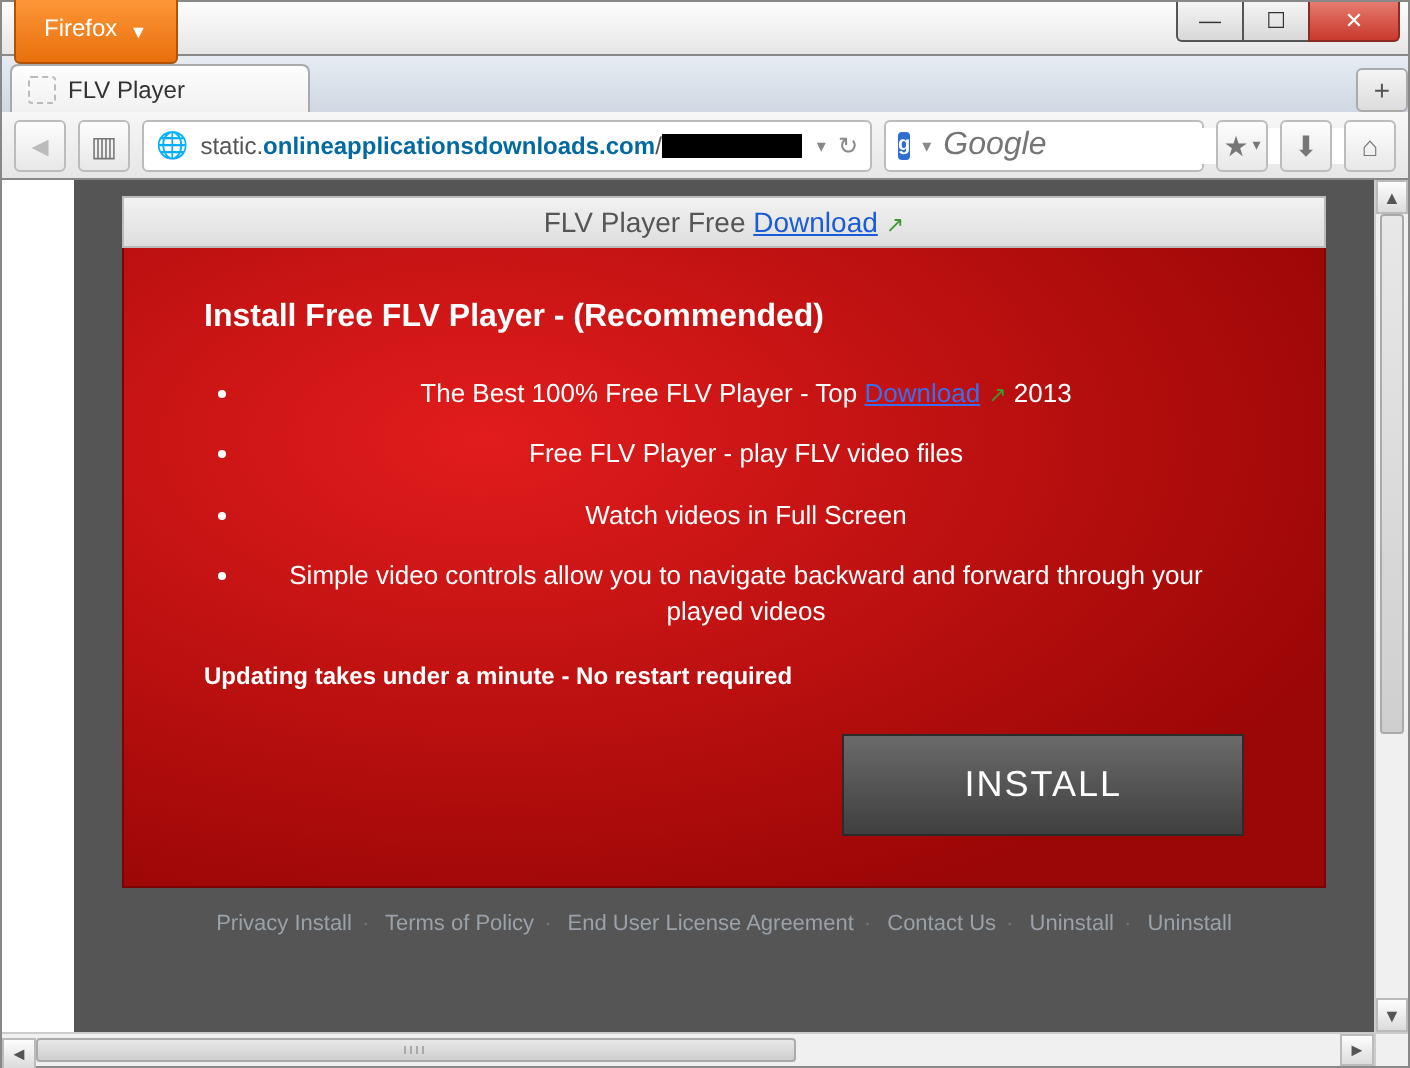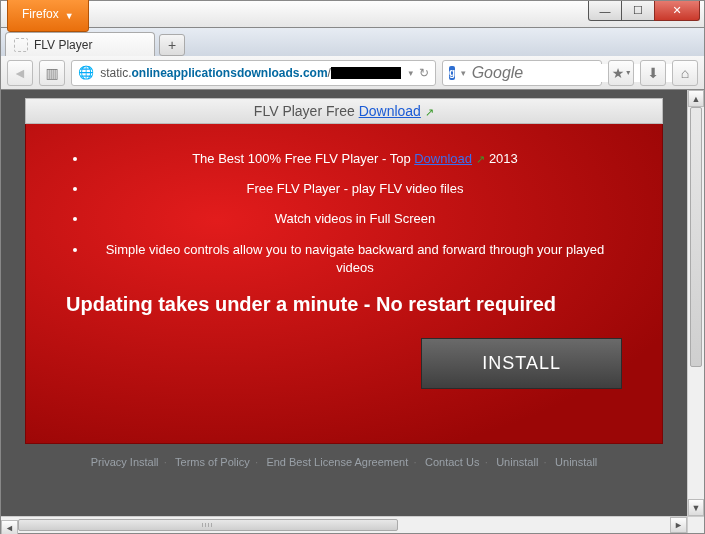--- a/index.html
+++ b/index.html
@@ -8,21 +8,21 @@
 
 .titlebar { height: 28px; background: linear-gradient(#fdfdfd, #e6e6e6); border: 1px solid #888; display: flex; align-items: center; position: relative; }
 .ff-btn { margin: 2px 6px; padding: 10px 14px; background: linear-gradient(#ff9a3c, #e96f0c); color: #fff; border: 1px solid #b05308; border-radius: 3px; font-size: 12px; display: flex; align-items: flex-end; gap: 6px; cursor: pointer; }
 .ff-btn .drop { font-size: 9px; }
 .win-controls { position: absolute; right: 4px; top: 0; display: flex; }
 .win-btn { width: 34px; height: 20px; border: 1px solid #555; border-top: none; margin-left: -1px; display: flex; align-items: center; justify-content: center; font-size: 11px; color: #333; background: linear-gradient(#f5f5f5,#d8d8d8); cursor: pointer; }
 .win-btn.min { border-bottom-left-radius: 3px; }
 .win-btn.close { background: linear-gradient(#e67a6f,#c9392b); color: #fff; border-color: #8a2c22; width: 46px; border-bottom-right-radius: 3px; }
 
 
-.tabstrip { height: 28px; background: linear-gradient(#e7ecf3,#cfd7e2); border-left:1px solid #888; border-right:1px solid #888; display:flex; align-items:flex-end; padding-left:4px; gap:4px; }
+.tabstrip { height: 28px; background: linear-gradient(#e7ecf3,#cfd7e2); border-left:1px solid #888; border-right:1px solid #888; display:flex; align-items:flex-end; padding-left:4px; gap:4px;justify-content:space-between; }
 .tab { height:24px; min-width:150px; background: linear-gradient(#fdfdfd,#f1f1f1); border:1px solid #aaa; border-bottom:none; border-radius:4px 4px 0 0; display:flex; align-items:center; padding:0 8px; font-size:12px; color:#333; gap:6px; cursor:pointer;}
 .tab .favicon { width:14px; height:14px; border:1px dashed #bbb; border-radius:2px;}
 .newtab { width:26px; height:22px; background: linear-gradient(#f5f5f5,#dcdcdc); border:1px solid #aaa; border-radius:3px; display:flex; align-items:center; justify-content:center; font-size:14px; color:#555; cursor:pointer;}
 
 
 .navrow { height:34px; background: linear-gradient(#f7f7f7,#e6e6e6); border:1px solid #888; border-top:none; display:flex; align-items:center; padding:0 6px; gap:6px; }
 .navbtn { width:26px; height:26px; border:1px solid #bcbcbc; border-radius:3px; background: linear-gradient(#fdfdfd,#e8e8e8); display:flex; align-items:center; justify-content:center; color:#777; font-size:14px; cursor:pointer;}
 .navbtn.disabled { color:#bbb; }
 .urlbox { flex:1; height:26px; border:1px solid #bcbcbc; border-radius:3px; background:#fff; display:flex; align-items:center; padding:0 6px; gap:6px; font-size:12px; color:#555;}
 .urlbox .globe { color:#888; font-size:13px;}
@@ -30,21 +30,21 @@
 .urlbox .url-text b { color:#0369a1; font-weight:600;}
 .urlbox .blackout { display:inline-block; width:70px; height:12px; background:#000; vertical-align:middle;}
 .urlbox .drop,.searchbox .drop { color:#888; font-size:9px; }
 .urlbox .reload { color:#888; cursor:pointer;}
 .searchbox { width:160px; height:26px; border:1px solid #bcbcbc; border-radius:3px; background:#fff; display:flex; align-items:center; padding:0 6px; gap:6px; font-size:12px; color:#888;}
 .searchbox .g { width:14px; height:14px; background:#2f6fd1; color:#fff; font-size:10px; font-weight:bold; display:flex; align-items:center; justify-content:center; border-radius:2px;}
 .searchbox input { border:none; outline:none; flex:1; font-size:16px; color:#333; font-style:italic;}
 
 
 .viewport { position:relative; border:1px solid #888; border-top:none; height: calc(534px - 28px - 28px - 34px); background:#fff; }
-.page { position:absolute; inset:0 17px 17px 0; overflow:hidden; background:#555; }
+.page { position:absolute; inset:0 17px 17px 0; overflow:hidden; background:#555;margin-left:36px; }
 .vscroll { position:absolute; top:0; right:0; bottom:17px; width:17px; background:#f0f0f0; border-left:1px solid #ccc;}
 .vscroll .arrow { height:17px; background:linear-gradient(#fdfdfd,#dcdcdc); border:1px solid #bbb; display:flex; align-items:center; justify-content:center; font-size:9px; color:#555; cursor:pointer;}
 .vscroll .thumb { position:absolute; top:17px; left:2px; right:2px; height:260px; background:linear-gradient(#e8e8e8,#cfcfcf); border:1px solid #aaa; border-radius:2px; cursor:pointer;}
 .vscroll .arrow.dn { position:absolute; bottom:0; left:0; right:0;}
 .hscroll { position:absolute; left:0; right:17px; bottom:0; height:17px; background:#f0f0f0; border-top:1px solid #ccc;}
 .hscroll .arrow { width:17px; height:100%; background:linear-gradient(#fdfdfd,#dcdcdc); border:1px solid #bbb; display:inline-flex; align-items:center; justify-content:center; font-size:9px; color:#555; cursor:pointer;}
 .hscroll .arrow.rt { float:right;}
 .hscroll .thumb { position:absolute; top:2px; bottom:2px; left:17px; width:380px; background:linear-gradient(#e8e8e8,#cfcfcf); border:1px solid #aaa; border-radius:2px; cursor:pointer;}
 .hscroll .grip { position:absolute; left:50%; top:3px; bottom:3px; width:12px; transform:translateX(-50%); background:repeating-linear-gradient(90deg,#aaa 0 1px,transparent 1px 3px);}
 .corner { position:absolute; right:0; bottom:0; width:17px; height:17px; background:#f0f0f0; border-left:1px solid #ccc; border-top:1px solid #ccc;}
@@ -52,21 +52,21 @@
 
 .inner { margin:8px 24px 0 24px; }
 .banner-top { background:linear-gradient(#f2f2f2,#dedede); border:1px solid #bbb; padding:4px 0; text-align:center; font-size:14px; color:#555;}
 .banner-top a { color:#1a5bd6; text-decoration:underline;}
 .ext-icon { color:#3a9a2a; font-size:11px; margin-left:4px;}
 .redbox { background: radial-gradient(ellipse at 30% 30%, #e21c1c, #9b0606 80%); color:#fff; padding:26px 40px 22px 40px; min-height:320px; border:1px solid #7a0404; border-top:none;}
 .redbox h2 { font-size:16px; font-weight:bold; margin-bottom:20px;}
 .redbox ul { list-style:disc; padding-left:22px; font-size:13px;text-align:center; }
 .redbox ul li { margin-bottom:12px; line-height:1.4;}
 .redbox ul li a { color:#3a6ff0; text-decoration:underline;}
-.redbox .sub { font-size:20px; font-weight:bold; margin-top:16px;}
+.redbox .sub { font-size:12px; font-weight:bold; margin-top:16px;}
 .install-btn { float:right; margin-top:22px; background:linear-gradient(#6a6a6a,#3f3f3f); border:1px solid #2b2b2b; color:#fff; font-size:18px; letter-spacing:1px; padding:14px 60px; cursor:pointer;}
 .footer-links { clear:both; text-align:center; padding:12px 0; font-size:11px; color:#9aa1a8;}
 .footer-links a { color:#9aa1a8; text-decoration:none; cursor:pointer;}
 .footer-links .sep { margin:0 5px; color:#777;}
 </style>
 </head>
 <body>
 
 <div class="titlebar">
   <div class="ff-btn">
@@ -122,33 +122,34 @@
     </div>
 </div>
 
 <div class="viewport">
   <div class="page">
     <div class="inner">
       <div class="banner-top">
         <span>FLV Player Free </span><a href="#">Download</a><span class="ext-icon">↗</span>
       </div>
       <div class="redbox">
+        <h2>Install Free FLV Player - (Recommended)</h2>
         <ul>
           <li><span>The Best 100% Free FLV Player - Top </span><a href="#">Download</a><span class="ext-icon">↗</span><span> 2013</span></li>
           <li>Free FLV Player - play FLV video files</li>
           <li>Watch videos in Full Screen</li>
           <li>Simple video controls allow you to navigate backward and forward through your played videos</li>
         </ul>
         <div class="sub">Updating takes under a minute - No restart required</div>
         <button class="install-btn">INSTALL</button>
       </div>
       <div class="footer-links">
         <a>Privacy Install</a><span class="sep">·</span>
         <a>Terms of Policy</a><span class="sep">·</span>
-        <a>End Best License Agreement</a><span class="sep">·</span>
+        <a>End User License Agreement</a><span class="sep">·</span>
         <a>Contact Us</a><span class="sep">·</span>
         <a>Uninstall</a><span class="sep">·</span>
         <a>Uninstall</a>
       </div>
     </div>
   </div>
   <div class="vscroll">
     <div class="arrow">▲</div>
     <div class="thumb"></div>
     <div class="arrow dn">▼</div>

